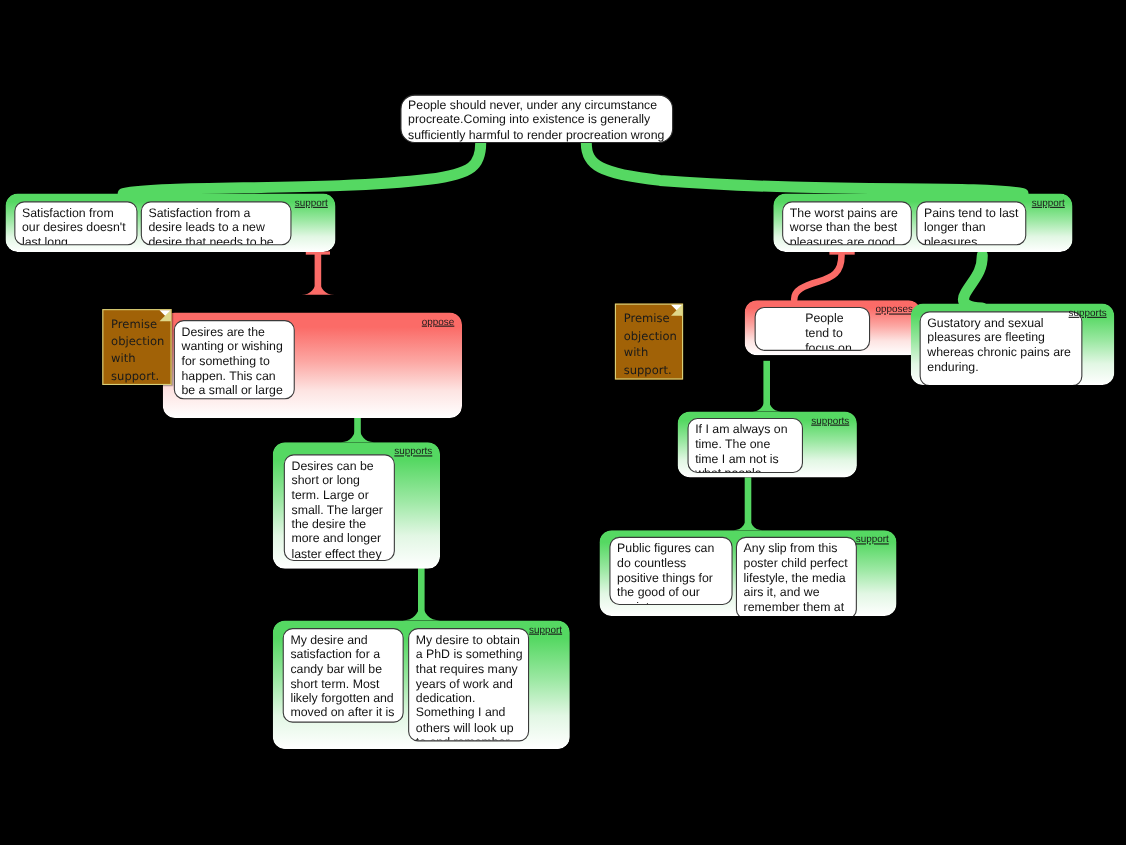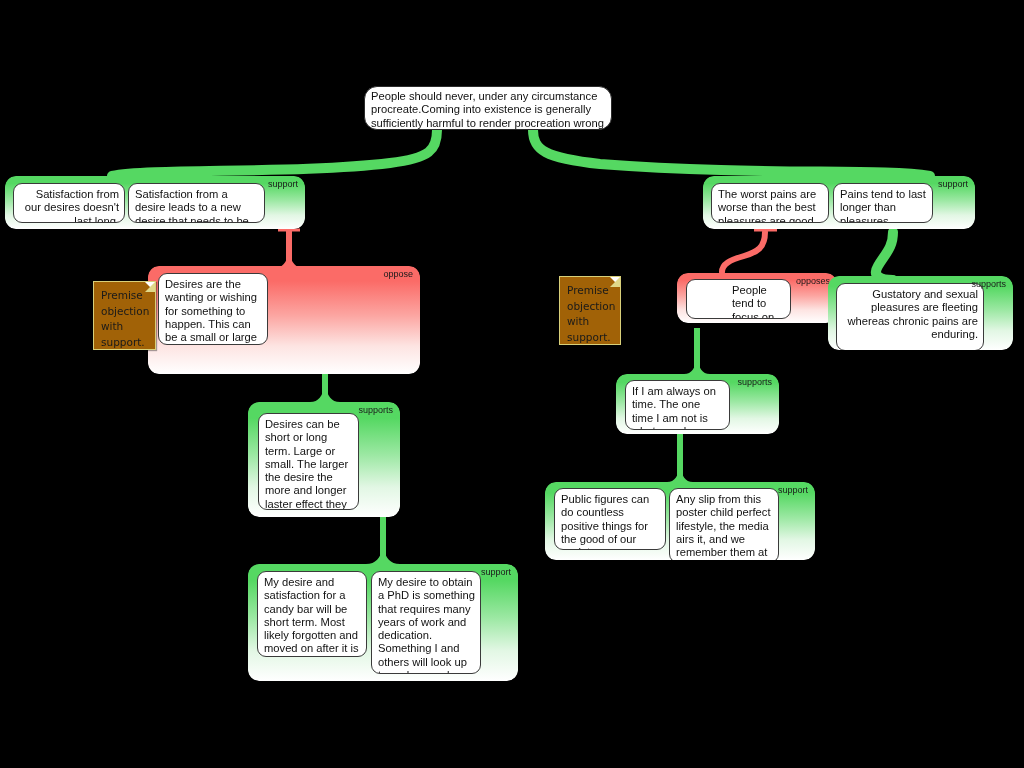--- a/index.html
+++ b/index.html
@@ -43,20 +43,21 @@
   }
   .group .tag {
     position: absolute;
     top: 3px;
     right: 7px;
     font-size: 9px;
     color: #1a1a1a;
     letter-spacing: 0px;
     white-space: nowrap;
     z-index: 3;
+    text-decoration: underline;
   }
 
   
   .card {
     position: absolute;
     background: #ffffff;
     border: 1.4px solid #3a3a3a;
     border-radius: 9px;
     z-index: 2;
     padding: 4px 5px 4px 6px;
@@ -149,29 +150,29 @@
     <path d="M667,482 C675,482 678,476 680,466 C682,476 685,482 693,482 Z" fill="#55d862"></path>
   </svg>
 
   <div id="root-card">
     <span>People should never, under any circumstance procreate.Coming into existence is generally sufficiently harmful to render procreation wrong</span>
   </div>
 
   <div class="group support" style="left:5px; top:176px; width:300px; height:53px;">
     <div class="grad"></div>
     <div class="tag">support</div>
-    <div class="card" style="left:8px; top:7px; width:112px; height:40px;text-align:right;">
+    <div class="card" style="left:8px; top:7px; width:112px; height:40px;">
       <span>Satisfaction from our desires doesn't last long.</span>
     </div>
     <div class="card" style="left:123px; top:7px; width:137px; height:40px;">
       <span>Satisfaction from a desire leads to a new desire that needs to be satisfied.</span>
     </div>
   </div>
 
-  <div class="group oppose" style="left:148px; top:266px; width:272px; height:108px;">
+  <div class="group oppose" style="left:148px; top:284px; width:272px; height:96px;">
     <div class="grad"></div>
     <div class="tag">oppose</div>
     <div class="card" style="left:10px; top:7px; width:110px; height:72px;">
       <span>Desires are the wanting or wishing for something to happen. This can be a small or large want.</span>
     </div>
   </div>
 
   <div class="note" style="left:93px; top:281px; width:63px; height:69px;">
     <div class="fold"></div>
     <div class="fold2"></div>
@@ -218,21 +219,21 @@
 
   <div class="note" style="left:559px; top:276px; width:62px; height:69px;">
     <div class="fold"></div>
     <div class="fold2"></div>
     <span>Premise objection with support.</span>
   </div>
 
   <div class="group support" style="left:828px; top:276px; width:185px; height:74px;">
     <div class="grad"></div>
     <div class="tag">supports</div>
-    <div class="card" style="left:8px; top:7px; width:148px; height:68px;text-align:right;">
+    <div class="card" style="left:8px; top:7px; width:148px; height:68px;">
       <span>Gustatory and sexual pleasures are fleeting whereas chronic pains are enduring.</span>
     </div>
   </div>
 
   <div class="group support" style="left:616px; top:374px; width:163px; height:60px;">
     <div class="grad"></div>
     <div class="tag">supports</div>
     <div class="card" style="left:9px; top:6px; width:105px; height:50px;">
       <span>If I am always on time. The one time I am not is what people remember.</span>
     </div>

